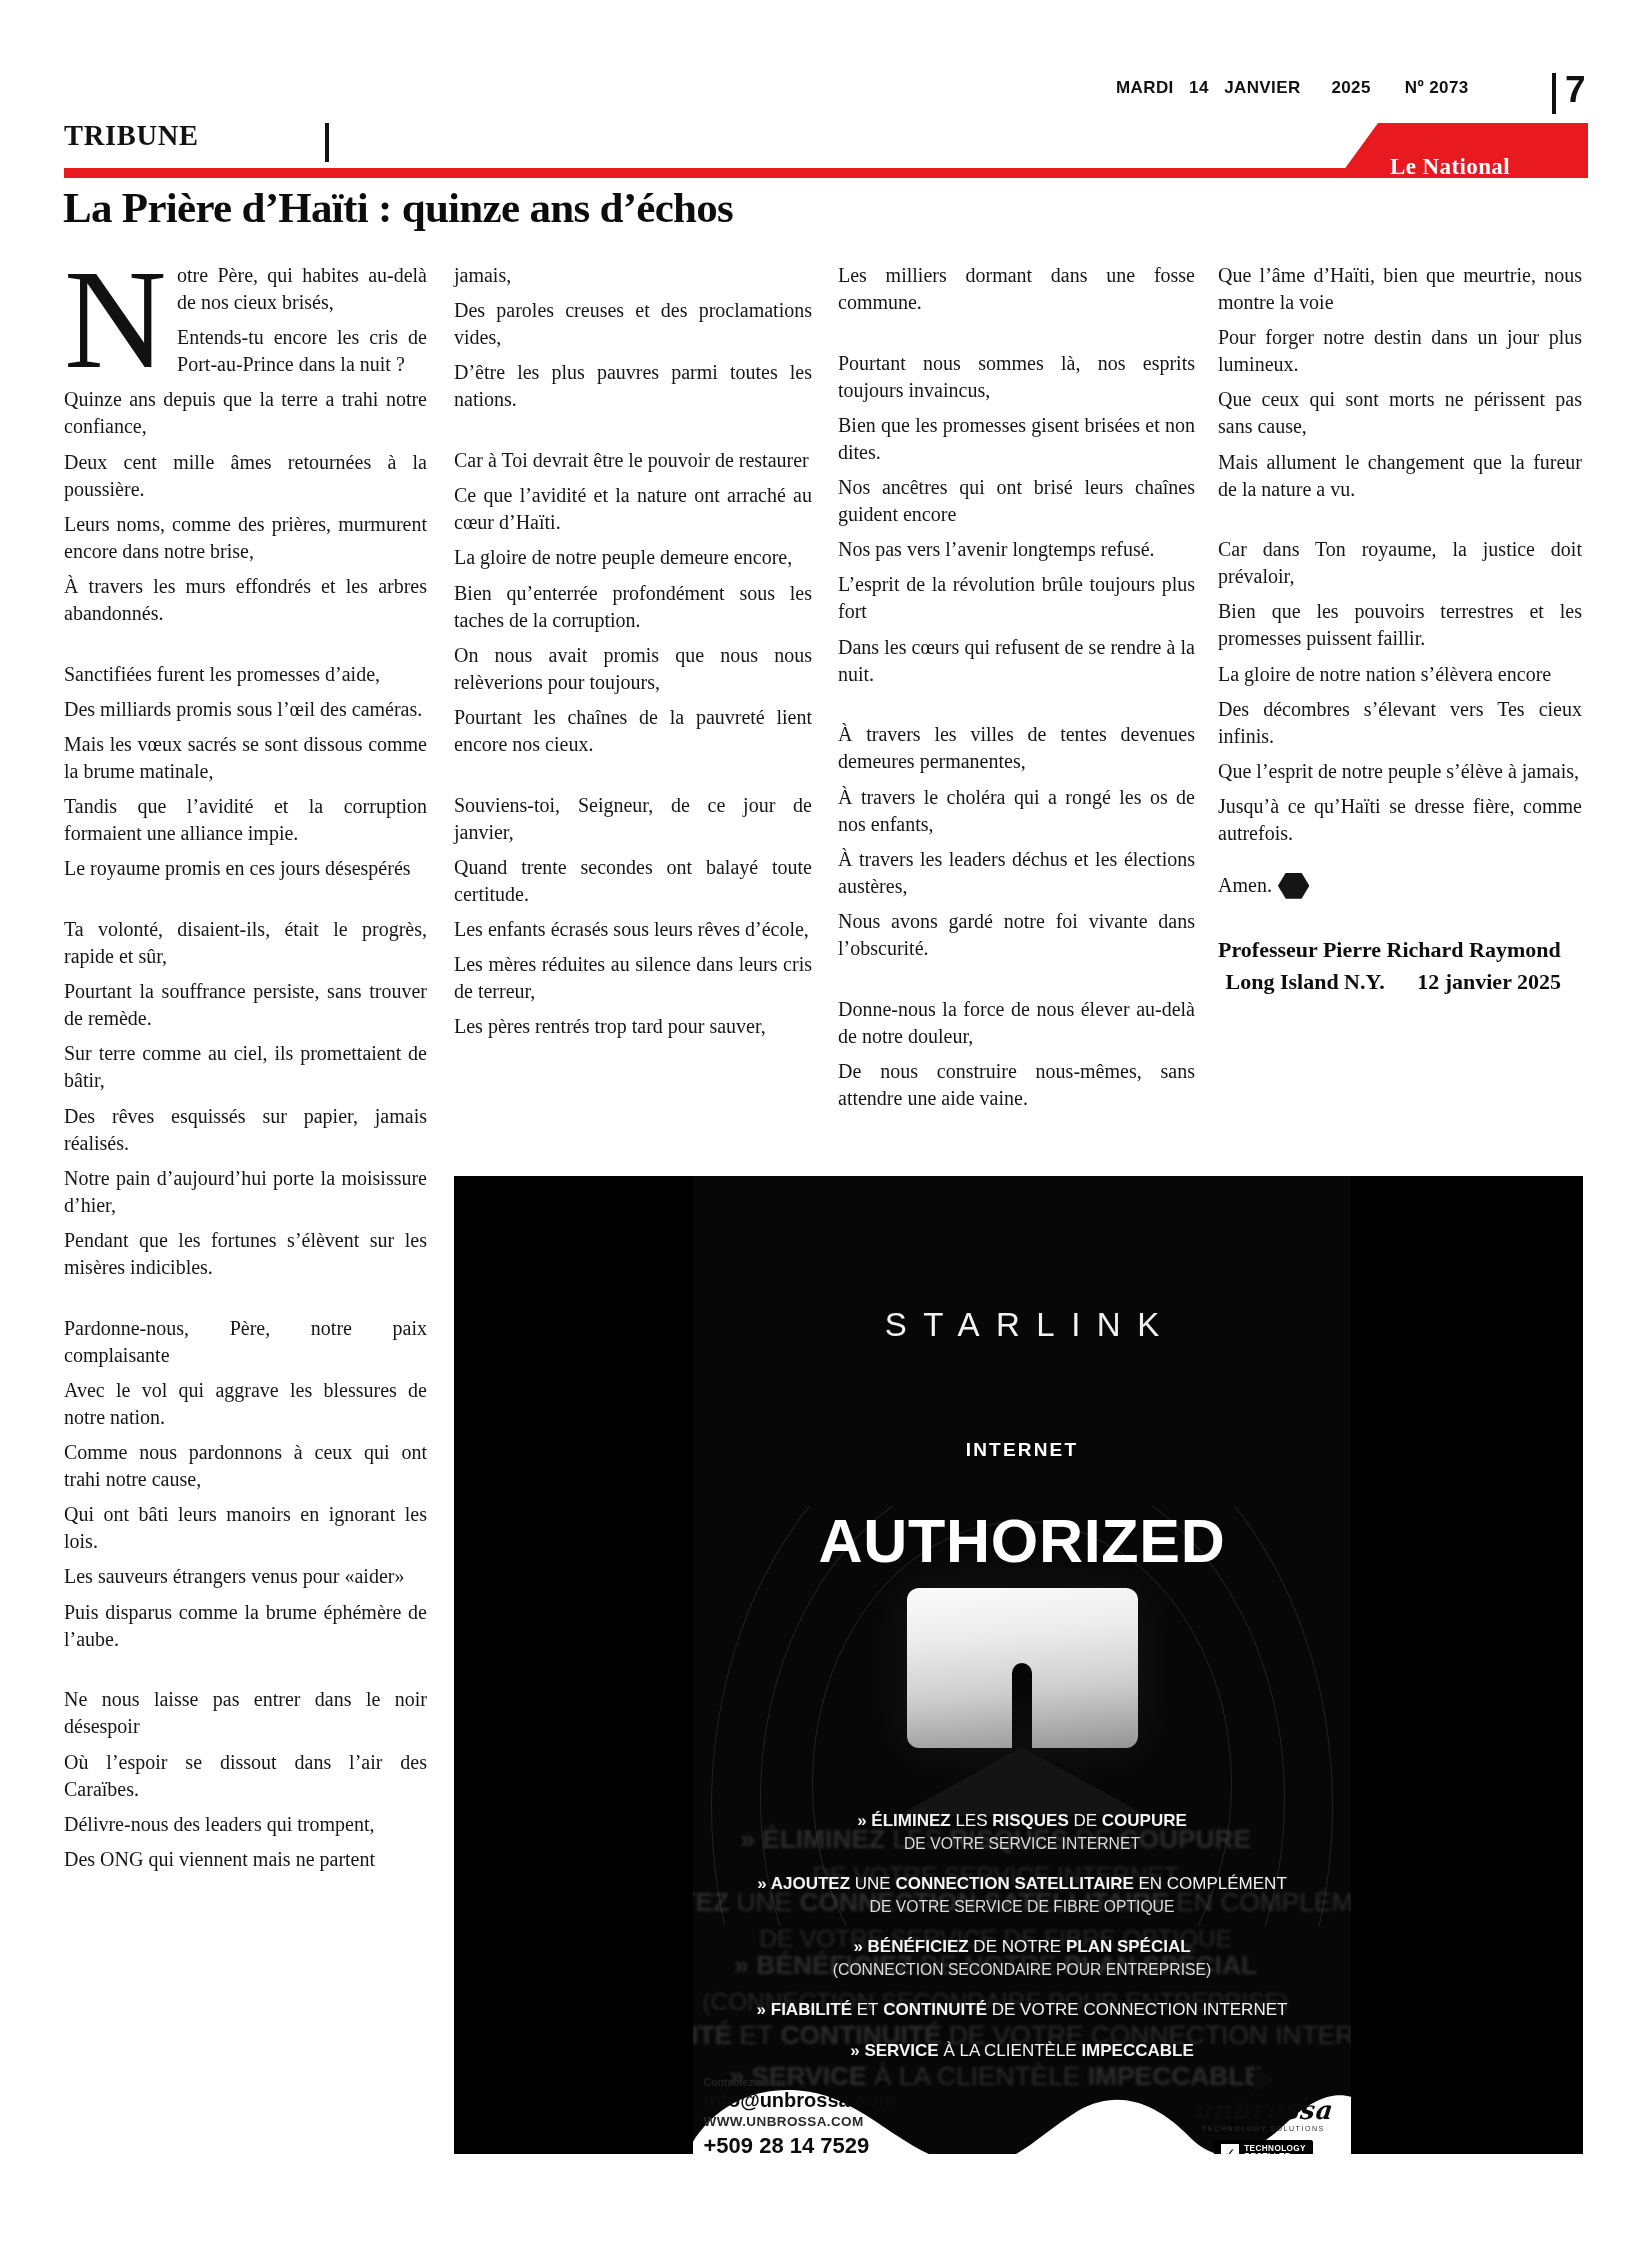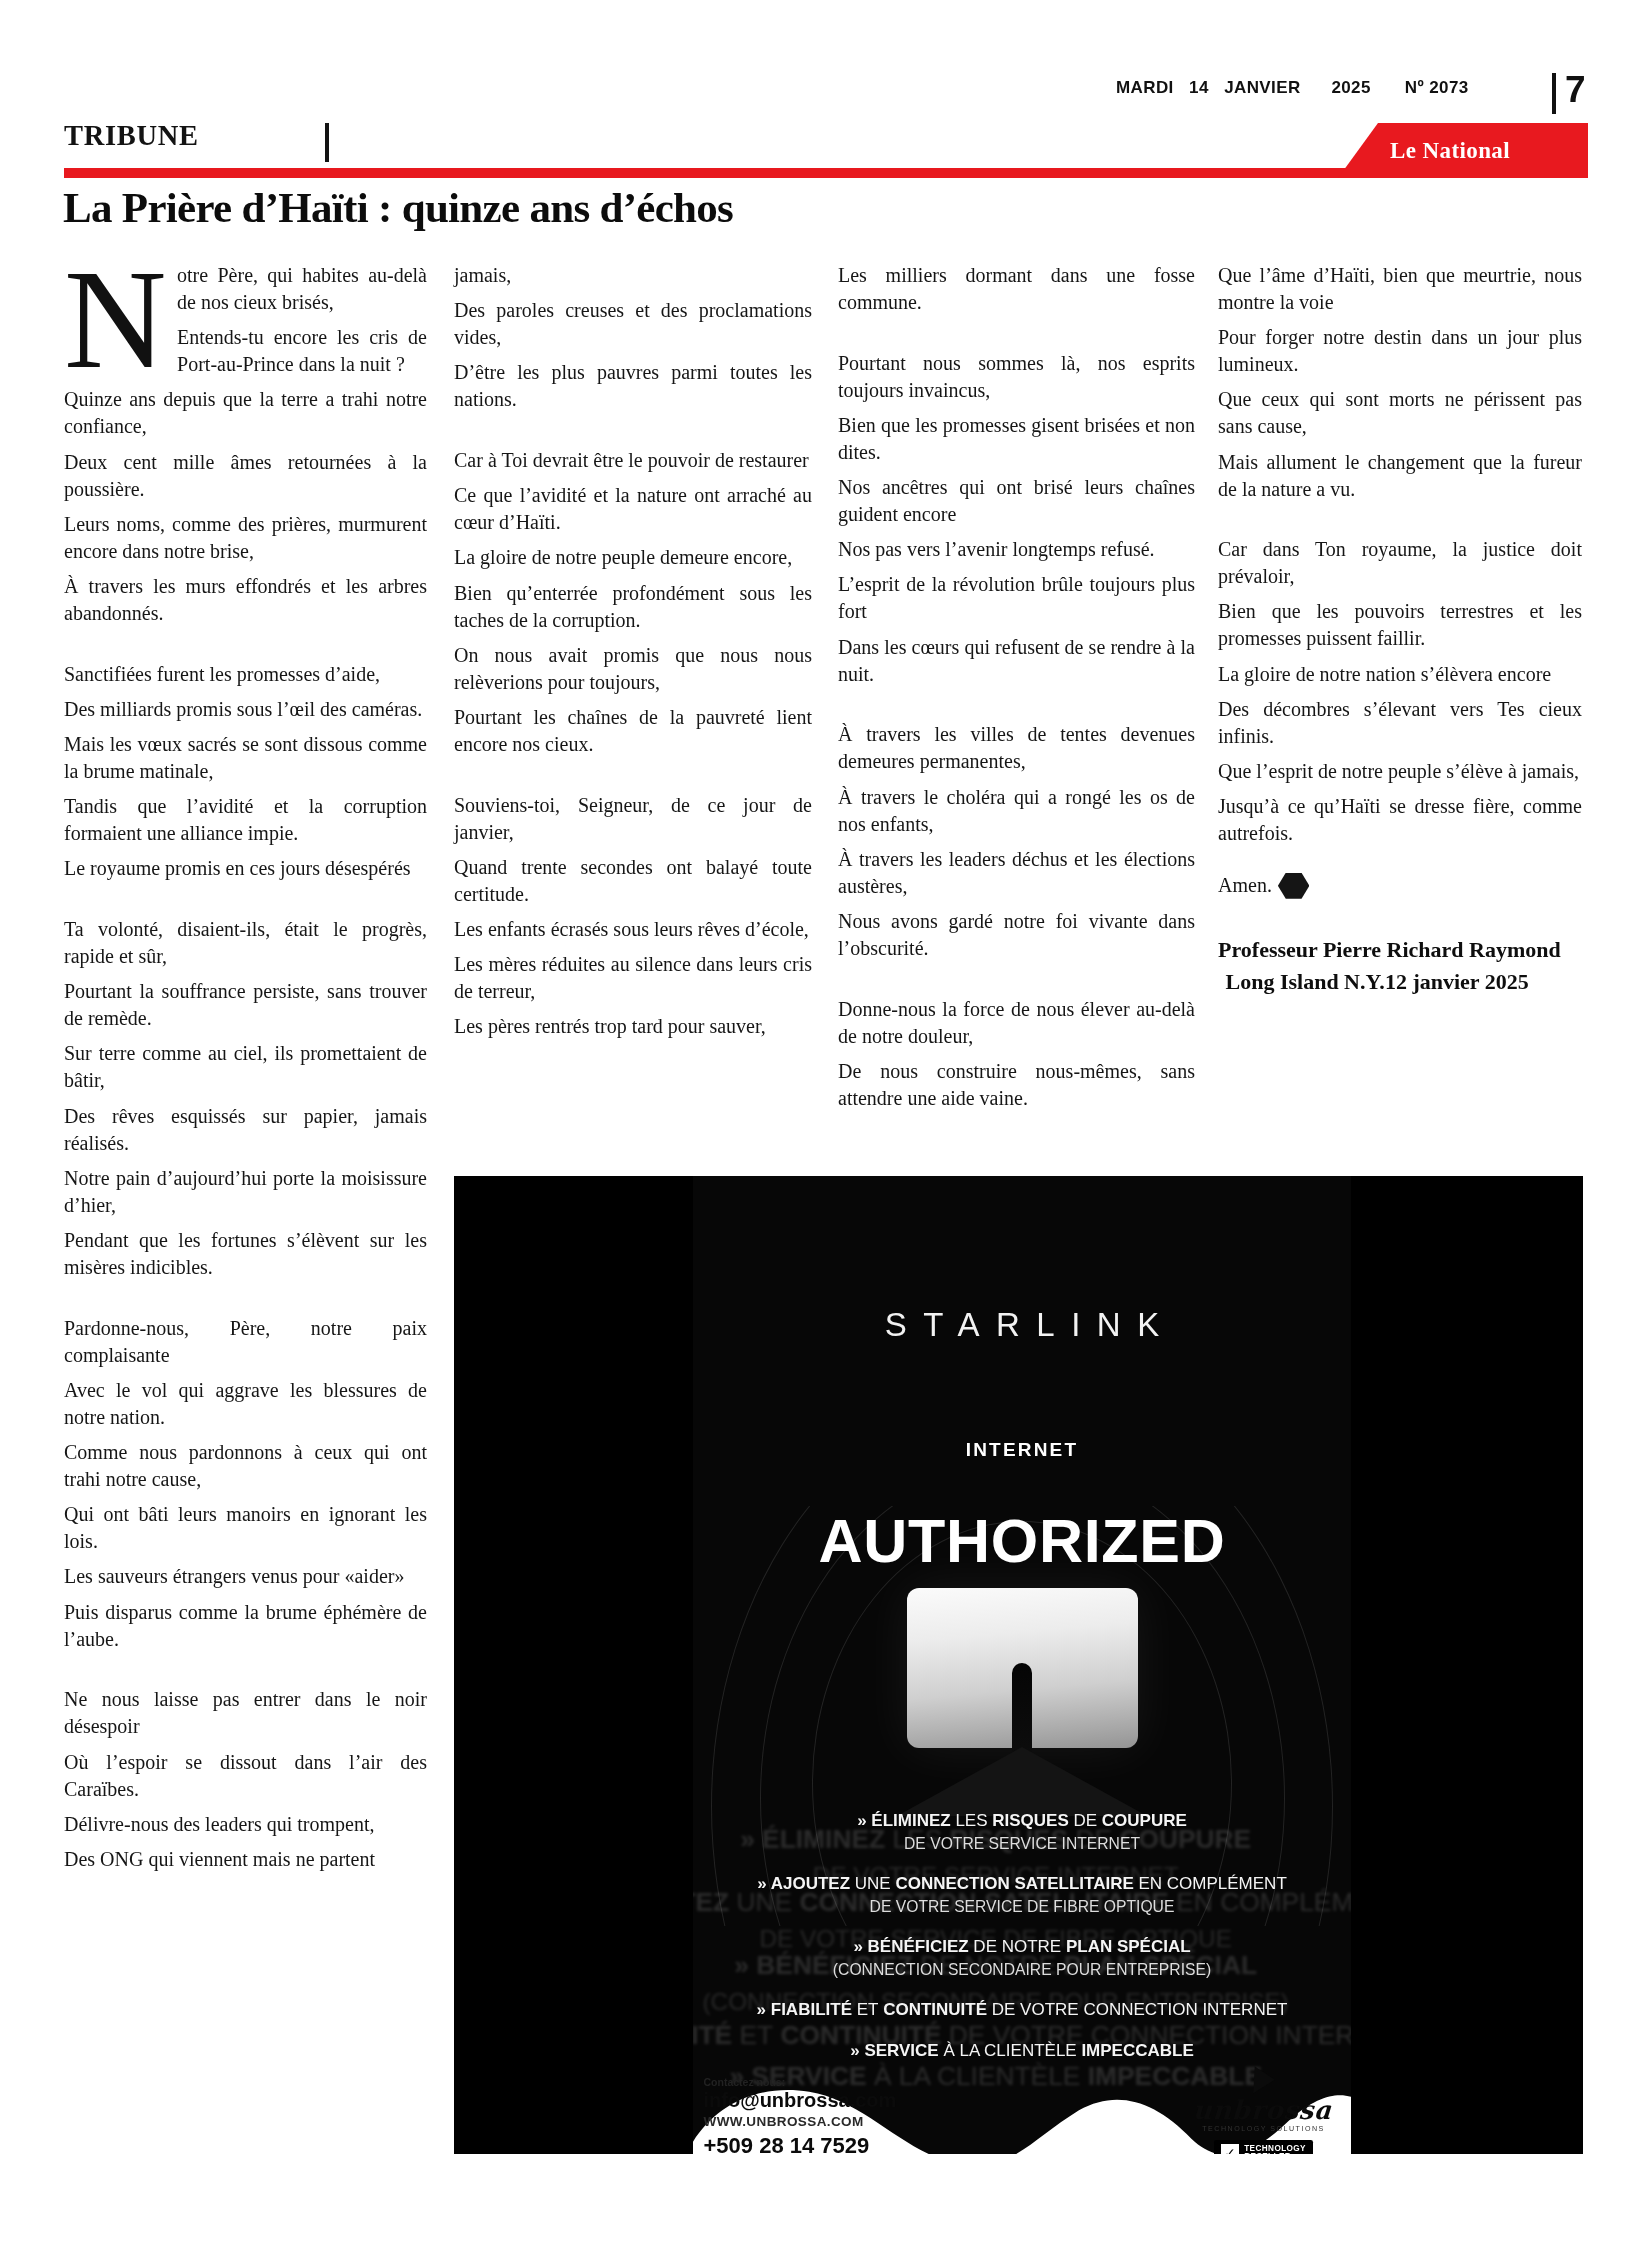--- a/index.html
+++ b/index.html
@@ -23,21 +23,21 @@
   .section-label {
     position: absolute; left: 64px; top: 120px;
     font: 700 28.5px/1.1 "Liberation Serif", serif; letter-spacing: 0.7px; color: #131313;
   }
   .section-bar { position: absolute; left: 325px; top: 123px; width: 3.7px; height: 39px; background: #131313; }
 
   .red-bar { position: absolute; left: 64px; top: 168px; width: 1519px; height: 9.7px; background: #e8191f; }
   .brand-flag {
     position: absolute; left: 1338px; top: 123px; width: 250px; height: 55px;
     background: #e8191f; clip-path: polygon(16% 0, 100% 0, 100% 100%, 0 100%);
-    display: flex; align-items: center; padding-left: 52px;
+    display: flex; align-items: flex-end; padding-left: 52px;
     font: 700 23px/1 "Liberation Serif", serif; color: #ffffff; letter-spacing: 0.4px;
   }
 
   .article-title {
     position: absolute; left: 63px; top: 184px;
     font: 700 43px/1.1 "Liberation Serif", serif; color: #0c0c0c; letter-spacing: -0.7px;
   }
 
   
   .col { position: absolute; top: 262px; }
@@ -56,21 +56,21 @@
     float: left; font: 400 142px/109px "Liberation Serif", serif;
     color: #111; padding-right: 10.5px; margin-top: 3px;
   }
 
   .amen { margin-top: 25px; font: 400 20px/27px "Liberation Serif", serif; display: flex; align-items: center; }
   .hexagon {
     display: inline-block; width: 31.5px; height: 26px; background: #151515; margin-left: 6px;
     clip-path: polygon(25% 0, 75% 0, 100% 50%, 75% 100%, 25% 100%, 0 50%);
   }
   .sig-name { font: 700 22px/27px "Liberation Serif", serif; margin-top: 37px; color: #0e0e0e; }
-  .sig-meta { display: flex; justify-content: flex-start; font: 700 22px/27px "Liberation Serif", serif; margin-top: 4.5px; padding: 0 21px 0 7.5px; color: #0e0e0e; }
+  .sig-meta { display: flex; justify-content: space-between; font: 700 22px/27px "Liberation Serif", serif; margin-top: 4.5px; padding: 0 21px 0 7.5px; color: #0e0e0e; }
 
   
   .ad { position: absolute; left: 454px; top: 1176px; width: 1129px; height: 1003px; background: #000; }
   .ad-creative {
     position: absolute; left: 239px; top: 0; width: 658px; height: 1003px;
     background: #070707; overflow: hidden; text-align: center;
     font-family: "Liberation Sans", sans-serif; color: #fff;
   }
   .ad-brand   { position: absolute; left: 0; right: 0; top: 132px; font: 500 33px/1 "Liberation Sans", sans-serif; letter-spacing: 16.5px; padding-left: 16.5px; color: #f2f2f2; z-index: 3; }
   .ad-kicker  { position: absolute; left: 0; right: 0; top: 264px; font: 700 19px/1 "Liberation Sans", sans-serif; letter-spacing: 2.2px; z-index: 3; }

